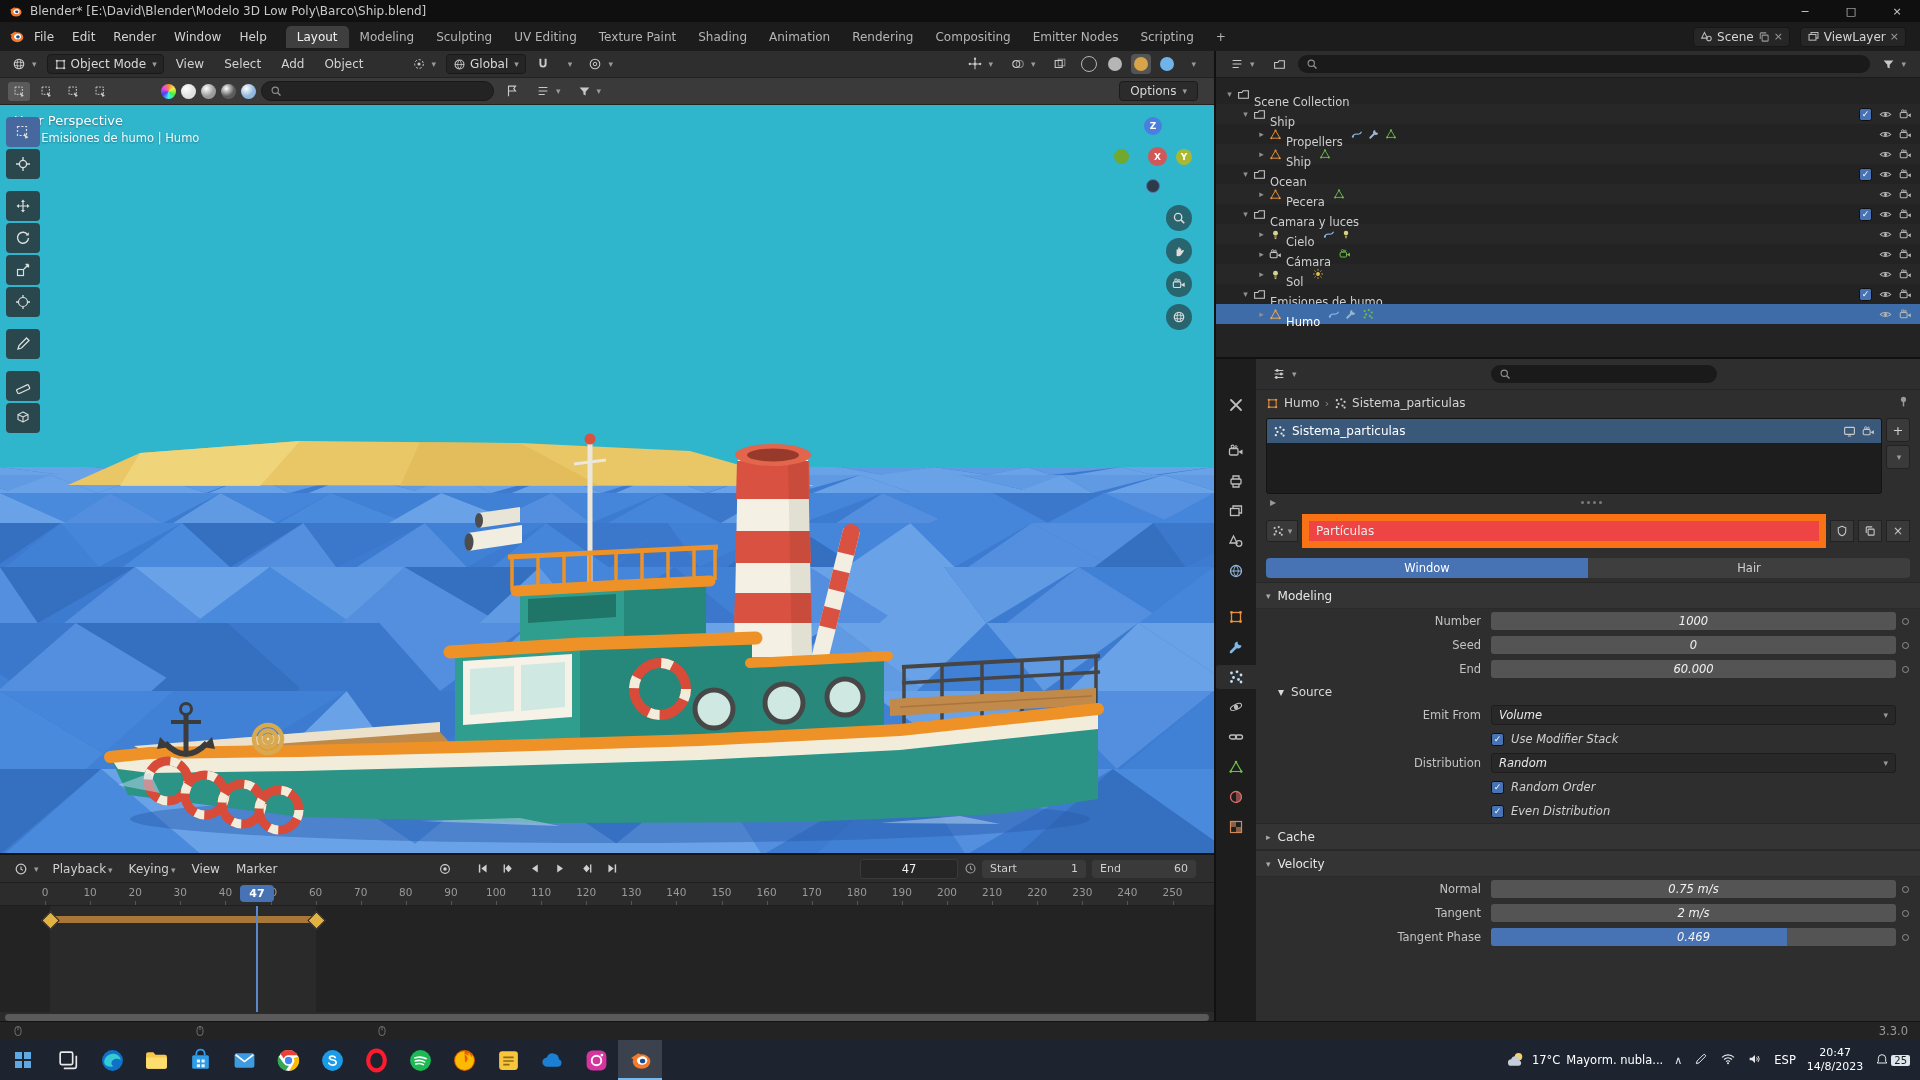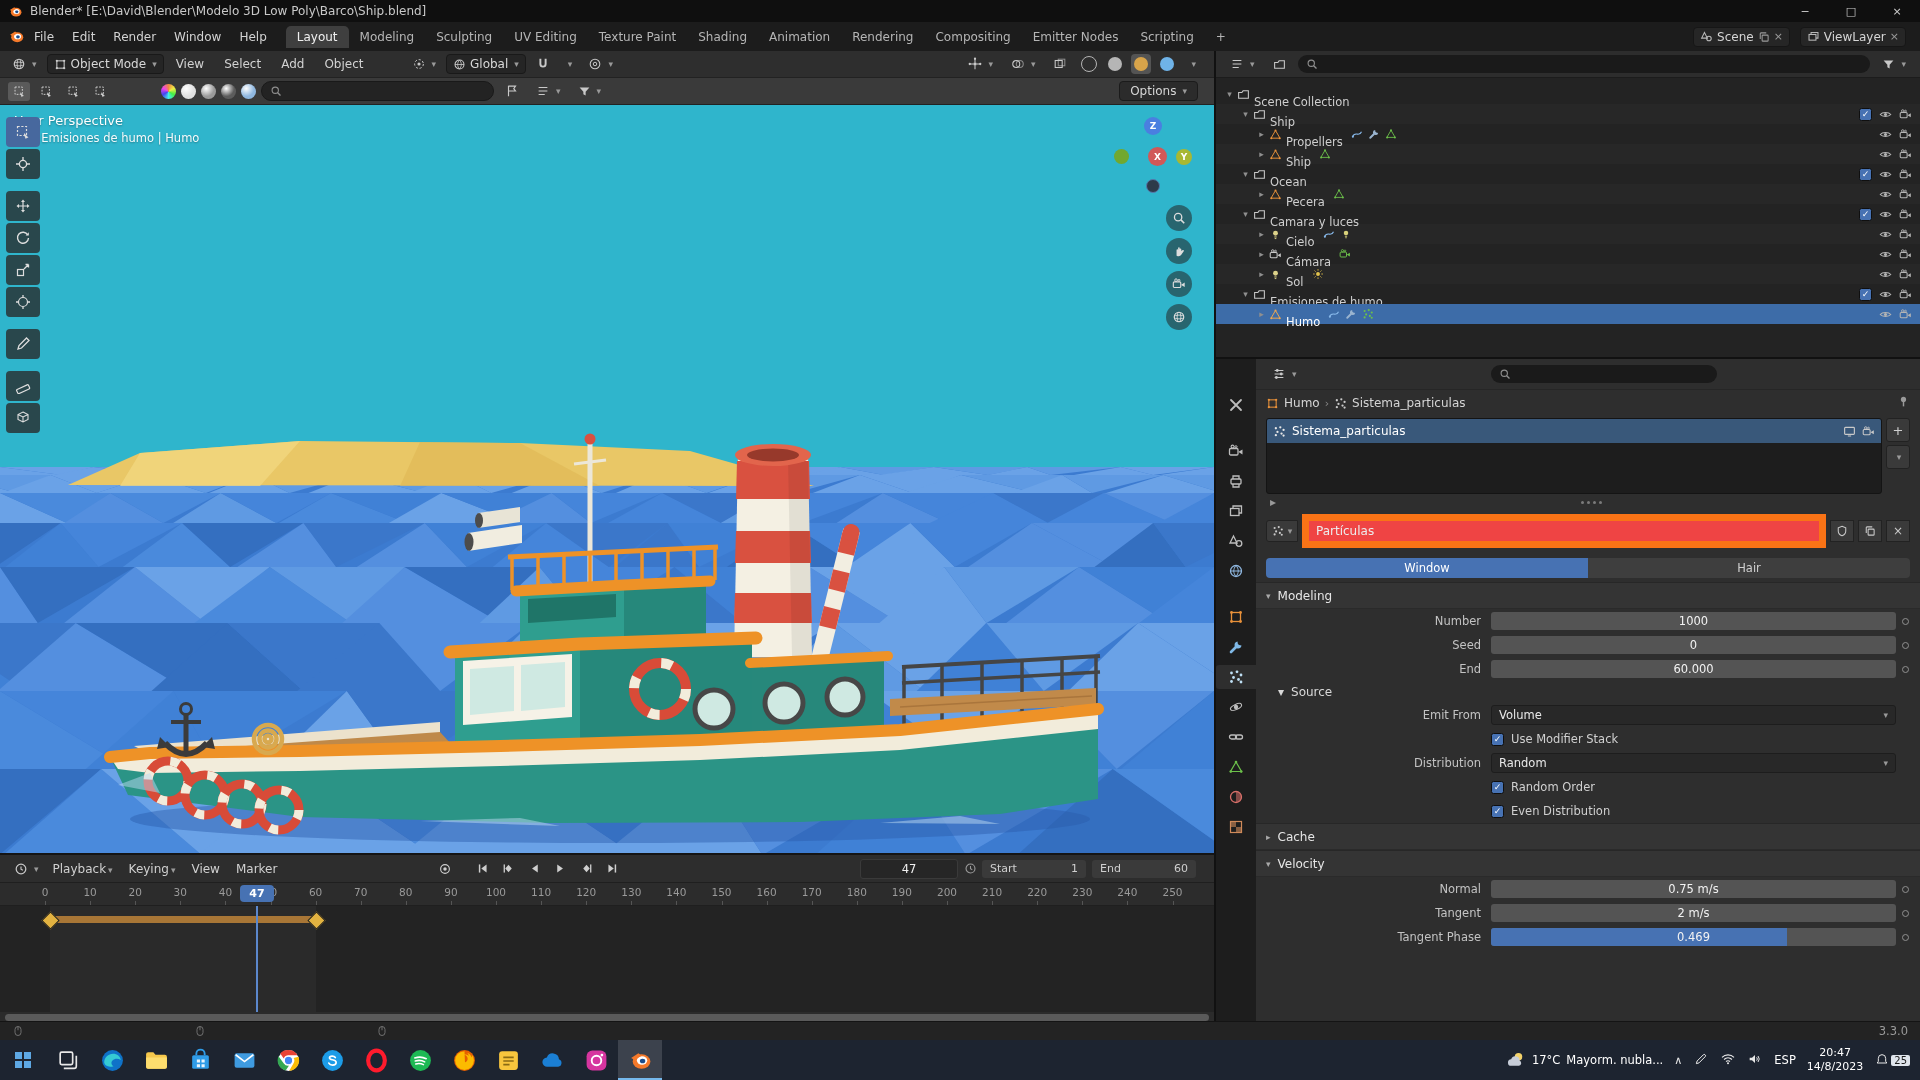--- a/index.html
+++ b/index.html
@@ -119,21 +119,21 @@
   .db-name{flex:1;height:20px;background:#ef4444;border:7px solid #f97316;display:flex;align-items:center;padding:0 7px;color:#ececec;}
   .db-btn{width:22px;height:20px;background:#3a3a3a;border:1px solid #222;display:flex;align-items:center;justify-content:center;color:#c9c9c9;}
   .seg{display:flex;height:20px;margin:6px 10px 4px 10px;border-radius:4px;overflow:hidden;}
   .seg div{flex:1;display:flex;align-items:center;justify-content:center;background:#3e3e3e;color:#d0d0d0;font-size:11.5px;}
   .seg div.active{background:#4772b3;color:#fff;}
   .sect{display:flex;align-items:center;gap:7px;height:25px;padding:0 10px;background:#343434;border-top:1px solid #272727;border-bottom:1px solid #2a2a2a;color:#e6e6e6;}
   .sect .exp{font-size:9px;color:#a9a9a9;}
   .subsect{display:flex;align-items:center;gap:7px;height:22px;padding:0 10px 0 22px;color:#d9d9d9;}
   .prow{display:flex;align-items:center;height:24px;padding:0 6px 0 0;}
   .plabel{width:225px;text-align:right;padding-right:10px;color:#c3c3c3;font-size:11.5px;flex:none;}
-  .pfield{flex:1;position:relative;}
+  .pfield{flex:1;position:relative;font-style:italic;}
   .fld{background:#545454;border-radius:3px;height:18px;display:flex;align-items:center;justify-content:center;color:#f2f2f2;font-size:11.5px;position:relative;overflow:hidden;}
   .fld .fill{position:absolute;left:0;top:0;bottom:0;background:#4772b3;}
   .fld span{position:relative;}
   .drop{background:#282828;border:1px solid #1d1d1d;border-radius:3px;height:18px;display:flex;align-items:center;justify-content:space-between;padding:0 7px;color:#e8e8e8;font-size:11.5px;}
   .cbrow{display:flex;align-items:center;gap:7px;color:#d0d0d0;font-size:11.5px;}
   .pdot{width:18px;display:flex;justify-content:center;flex:none;}
   .pdot i{width:5px;height:5px;border:1px solid #909090;border-radius:50%;}
 
   
   #statusbar{position:absolute;top:1021px;left:0;right:0;height:19px;background:#232323;border-top:1px solid #141414;display:flex;align-items:center;padding:0 12px;color:#8f8f8f;box-sizing:border-box;}

